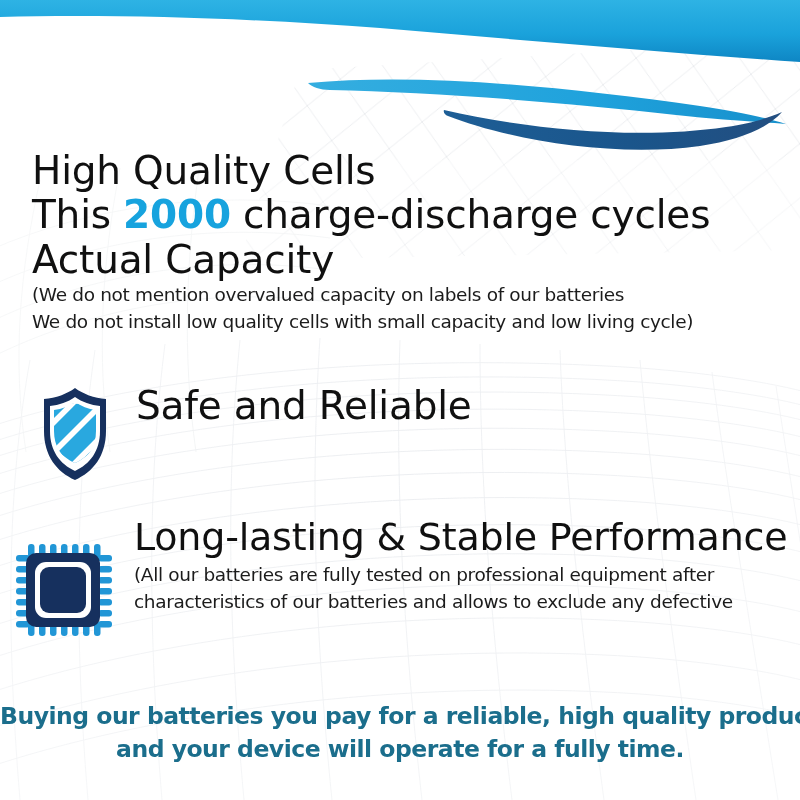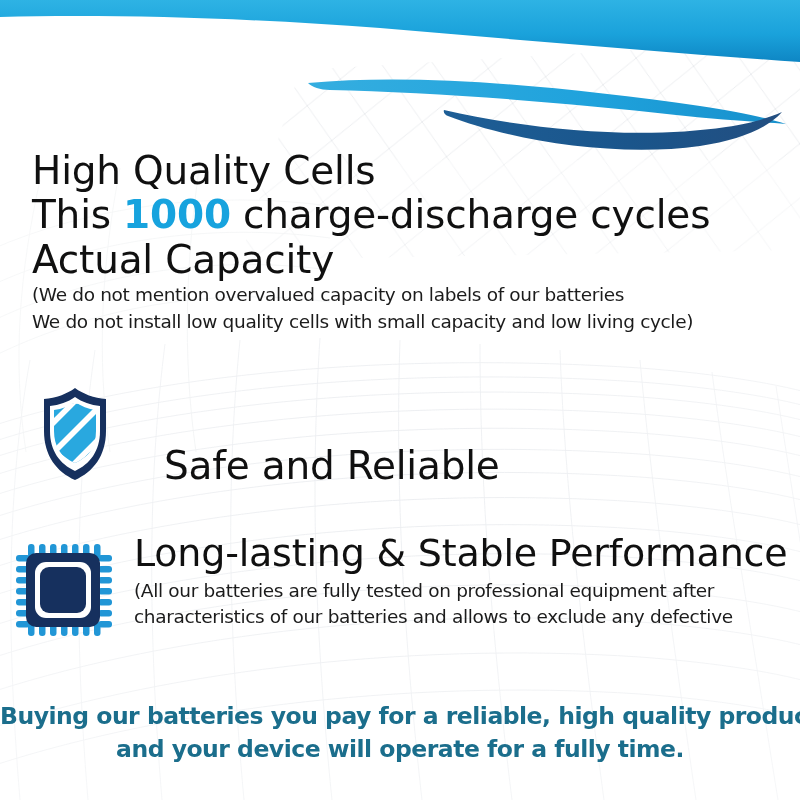--- a/index.html
+++ b/index.html
@@ -106,33 +106,31 @@
     font-weight: 400;
     color: #16305E;
     letter-spacing: -0.5px;
   }
 
   
   #section-safe {
     top: 384px;
     left: 22px;
     width: 760px;
-    align-items: flex-end;
-    gap: 28px;
+    align-items: flex-start;
   }
   #section-safe .feature-icon { width: 104px; }
   #section-safe .feature-text { padding-left: 10px; }
   #section-safe .headline { font-size: 39px; }
 
   
   #section-performance {
     top: 516px;
     left: 14px;
     width: 770px;
-    align-items: center;
   }
   #section-performance .feature-icon { width: 112px; }
   #section-performance .feature-text { padding-left: 8px; }
   #section-performance .headline { font-size: 38px; }
   #section-performance .subtext { margin-top: 3px; }
 
   
   #tagline {
     position: absolute;
     top: 700px;
@@ -247,21 +245,21 @@
              C 445 115, 443 112, 444 110 Z" fill="url(#lowWaveGrad)"></path>
   </svg>
 
   <div class="feature-row" id="section-quality">
 
 
     <div class="feature-text">
       <div class="headline">High Quality Cells</div>
 
       <div class="headline">
-        <span>This </span><span class="headline-accent">1000</span><span> charge-discharge cycles</span>
+        <span>This </span><span class="headline-accent">2000</span><span> charge-discharge cycles</span>
       </div>
 
       <div class="headline">Actual  Capacity</div>
 
       <div class="subtext">
         <div class="subtext-line">(We do not mention overvalued capacity on labels of our batteries</div>
         <div class="subtext-line">We do not install low quality cells with small capacity and low living cycle)</div>
       </div>
     </div>
   </div>

